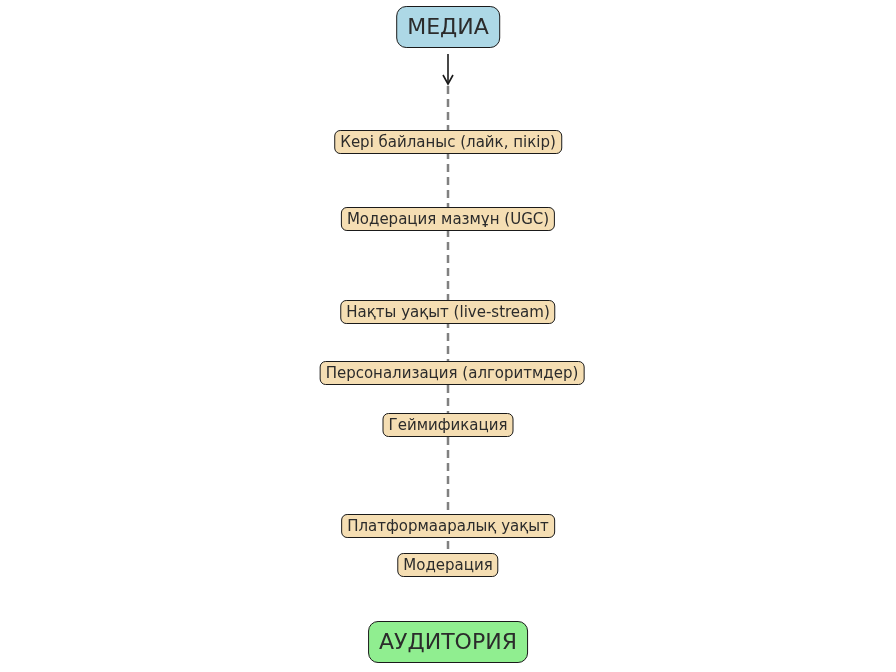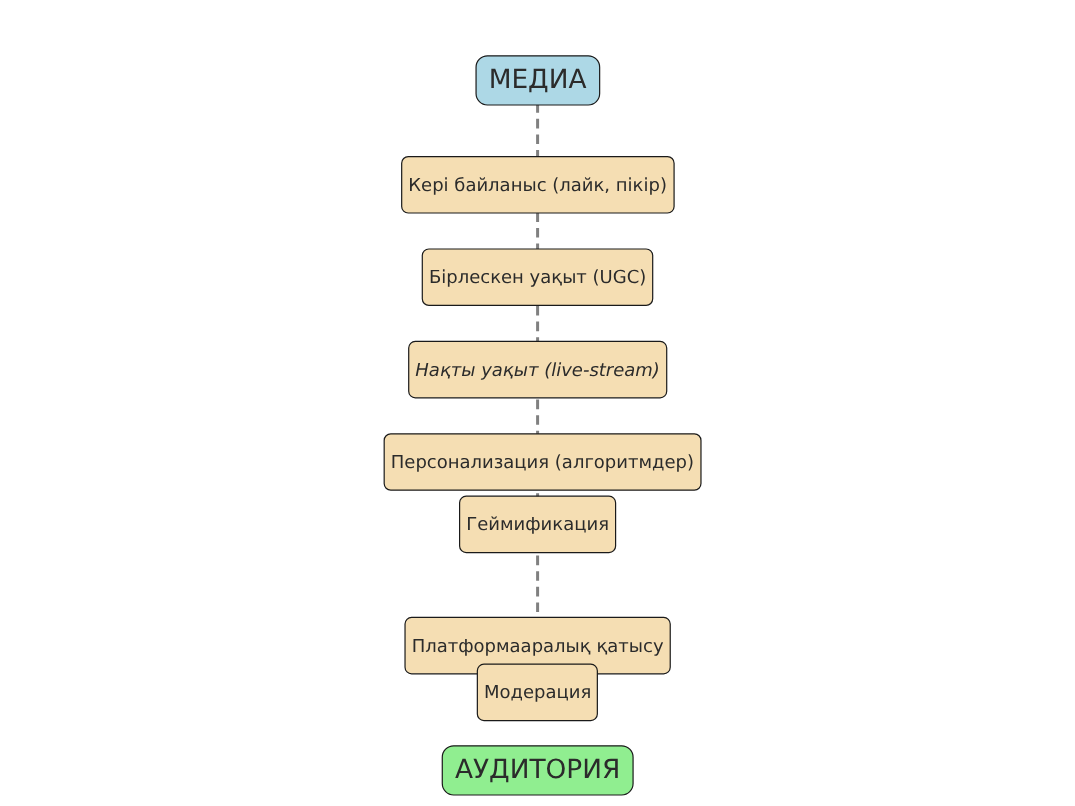--- a/index.html
+++ b/index.html
@@ -7,34 +7,34 @@
            font-family: "DejaVu Sans", sans-serif; color: #2b2b2b; }
     svg.lines { position: absolute; left: 0; top: 0; }
     .node {
       position: absolute; transform: translateX(-50%);
       border: 1.6px solid #1a1a1a; border-radius: 6px;
       box-sizing: border-box; white-space: nowrap; text-align: center;
     }
     .endpoint { font-size: 22px; padding: 6px 10px; border-radius: 10px; line-height: 28px; }
     .media { background: #add8e6; }
     .audience { background: #90ee90; }
-    .mid { background: #f5deb3; font-size: 15px; padding: 14px 5px; line-height: 18px; }
+    .mid { background: #f5deb3; font-size: 15px; padding: 2px 5px; line-height: 18px; }
   </style>
 </head>
 <body>
 
 <svg class="lines" width="896" height="672">
   <line x1="448" y1="54" x2="448" y2="82" stroke="#1a1a1a" stroke-width="1.6"></line>
   <polyline points="443,75 448,84 453,75" fill="none" stroke="#1a1a1a" stroke-width="1.6"></polyline>
   <line x1="448" y1="86" x2="448" y2="552" stroke="#808080" stroke-width="2.5" stroke-dasharray="8,5"></line>
 </svg>
 
-<div class="node endpoint media" style="left:448px; top:6px;margin-top:40px;">МЕДИА</div>
+<div class="node endpoint media" style="left:448px; top:6px;">МЕДИА</div>
 
 <div class="node mid" style="left:448px; top:130px;">Кері байланыс (лайк, пікір)</div>
-<div class="node mid" style="left:448px; top:207px;">Бірлескен уақыт (UGC)</div>
-<div class="node mid" style="left:448px; top:284px;font-style:italic;">Нақты уақыт (live-stream)</div>
+<div class="node mid" style="left:448px; top:207px;">Модерация мазмұн (UGC)</div>
+<div class="node mid" style="left:448px; top:300px;">Нақты уақыт (live-stream)</div>
 <div class="node mid" style="left:452px; top:361px;">Персонализация (алгоритмдер)</div>
 <div class="node mid" style="left:448px; top:413px;">Геймификация</div>
-<div class="node mid" style="left:448px; top:514px;">Платформааралық қатысу</div>
+<div class="node mid" style="left:448px; top:514px;">Платформааралық уақыт</div>
 <div class="node mid" style="left:448px; top:553px;text-align:center;">Модерация</div>
 
 <div class="node endpoint audience" style="left:448px; top:621px;">АУДИТОРИЯ</div>
 
 </body></html>

